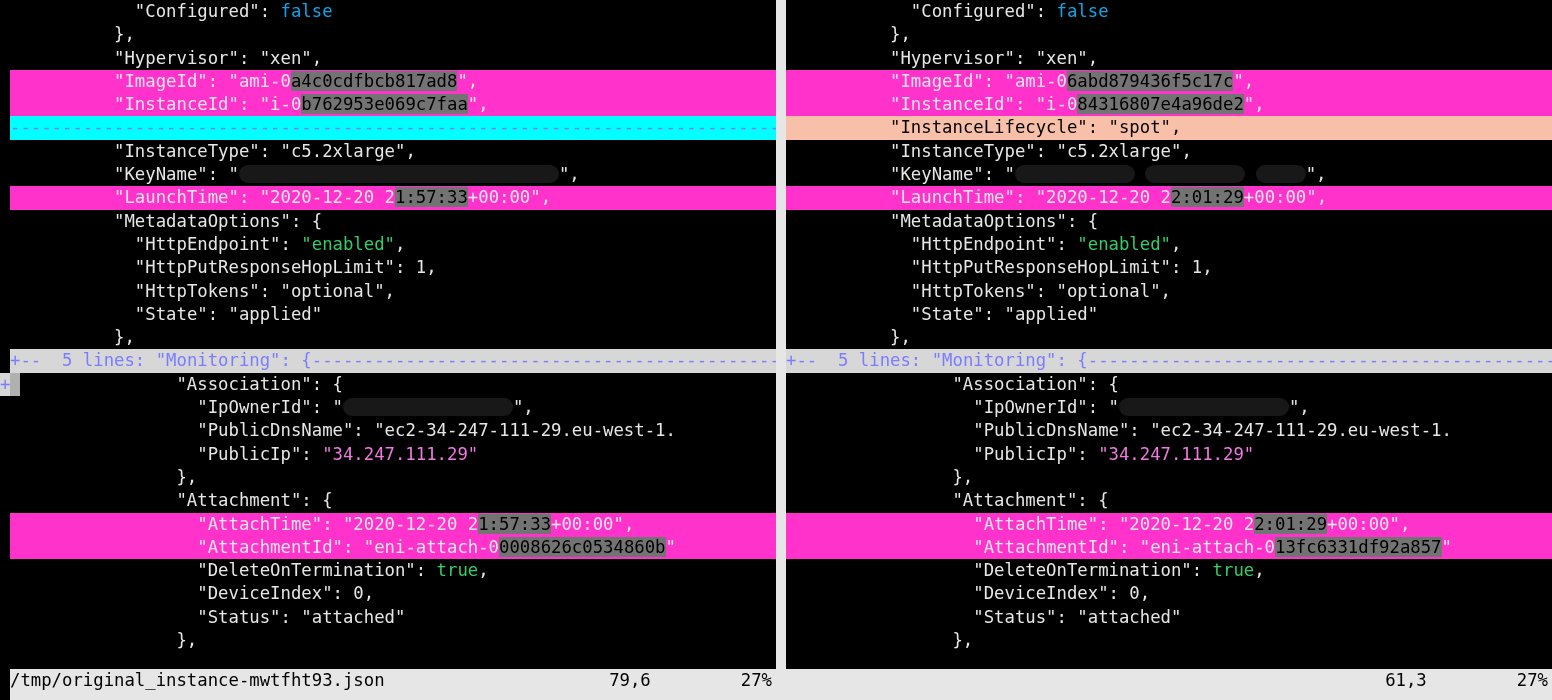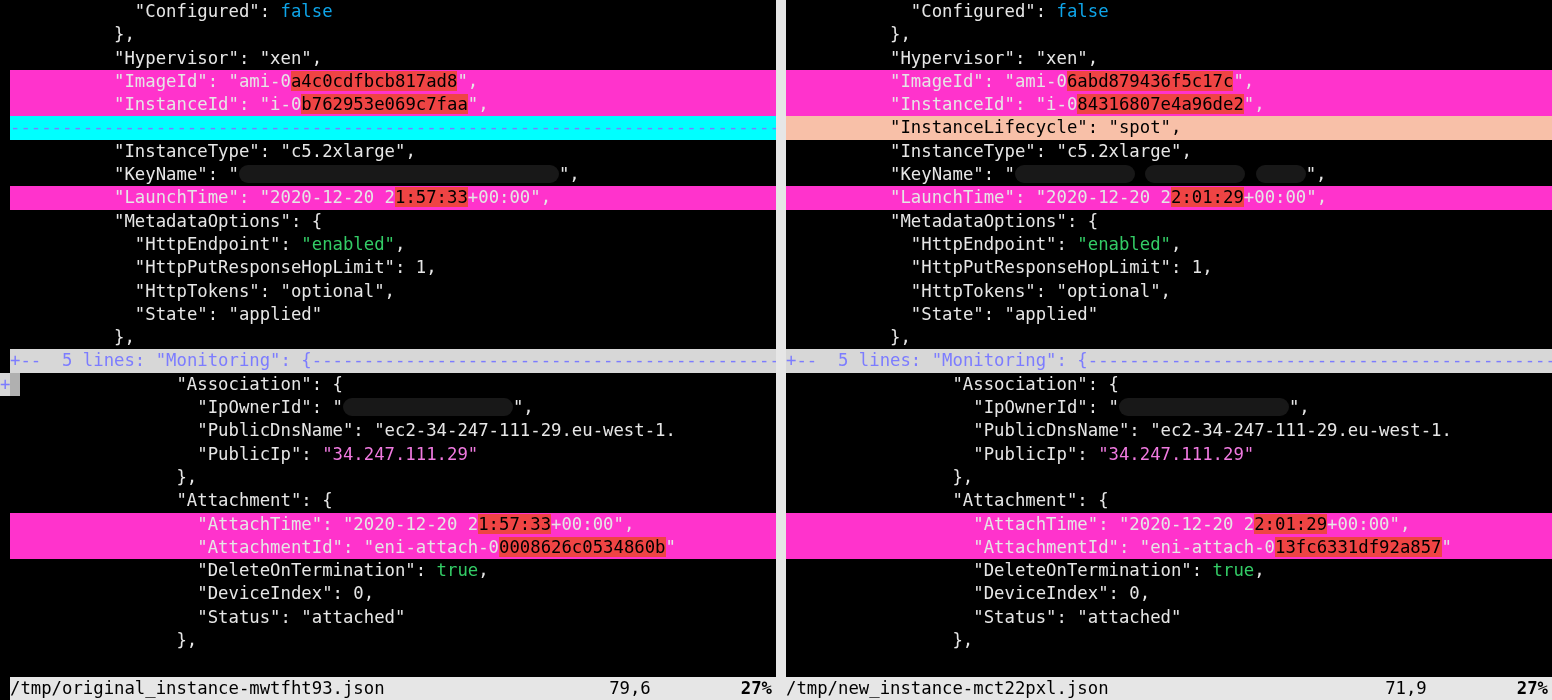--- a/index.html
+++ b/index.html
@@ -52,38 +52,38 @@
     background: #d7d7d7;
     color: #7c7cff;
     white-space: pre;
     overflow: hidden;
     width: 100%;
   }
   .fold-fill {
     display: inline-block;
   }
   .status {
-    height: 23px;
+    height: 31px;
     background: #e6e6e6;
     color: #000;
     white-space: pre;
     overflow: hidden;
     display: flex;
   }
   .status .fname { flex: 0 0 auto; }
   .status .spacer { flex: 1 1 auto; }
   .status .pos { flex: 0 0 auto; }
-  .status .pct { flex: 0 0 auto; padding-left: 90px; padding-right: 4px; font-weight: bold; }
+  .status .pct { flex: 0 0 auto; padding-left: 90px; padding-right: 4px; }
   .bool  { color: #0ea5e9; }
   .value { color: #e6e6e6; }
   .enabled { color: #33cc66; }
   .true    { color: #33cc66; text-align: right; }
   .num     { color: #f07ae0; }
   .diff-bg { background: #ff33cc; color: #e6e6e6; }
-  .diff-bg .chg { background: #ef4444; color: #000; margin-top: 36px; }
+  .diff-bg .chg { background: #737373; color: #000; margin-top: 36px; }
   .filler-cyan { background: #00ffff; color: #7c7cff; }
   .filler-salmon { background: #f8c0a8; color: #000; }
   .redact {
     display: inline-block;
     width: 320px;
     height: 18px;
     vertical-align: -3px;
     background: #181818;
     border-radius: 9px;
   }
@@ -190,19 +190,18 @@
 <div class="line">                },</div>
 <div class="line">                <span>"Attachment"</span>: {</div>
 <div class="line diff-bg">                  <span>"AttachTime"</span>: <span>"2020-12-20 2</span><span class="chg">2:01:29</span><span>+00:00",</span></div>
 <div class="line diff-bg">                  <span>"AttachmentId"</span>: <span>"eni-attach-0</span><span class="chg">13fc6331df92a857</span><span>"</span></div>
 <div class="line">                  <span>"DeleteOnTermination"</span>: <span class="true">true</span>,</div>
 <div class="line">                  <span>"DeviceIndex"</span>: <span class="value">0</span>,</div>
 <div class="line">                  <span>"Status"</span>: <span class="value">"attached"</span></div>
 <div class="line">                },</div>
     </div>
     <div class="status">
-      <span class="fname">/tmp/new_instance-mct22pxl.json</span>
       <span class="spacer"></span>
-      <span class="pos">71,9</span>
+      <span class="pos">61,3</span>
       <span class="pct">27%</span>
     </div>
   </div>
 </div>
 
 </body></html>

